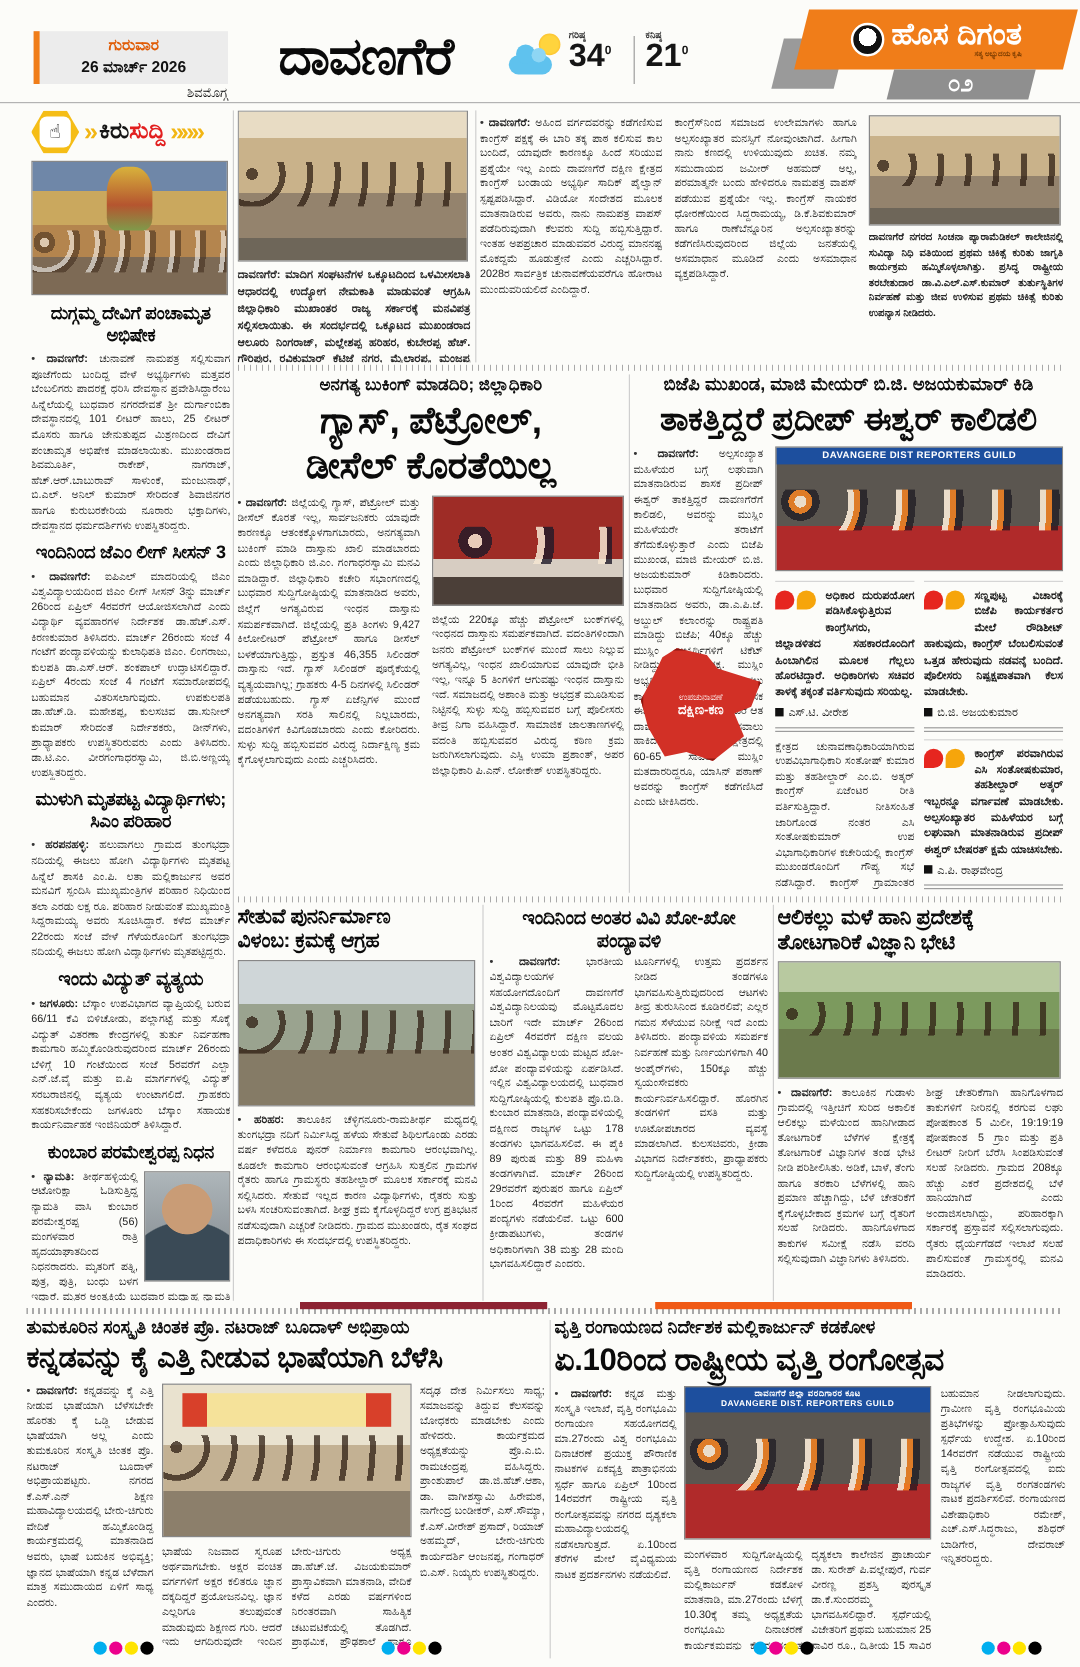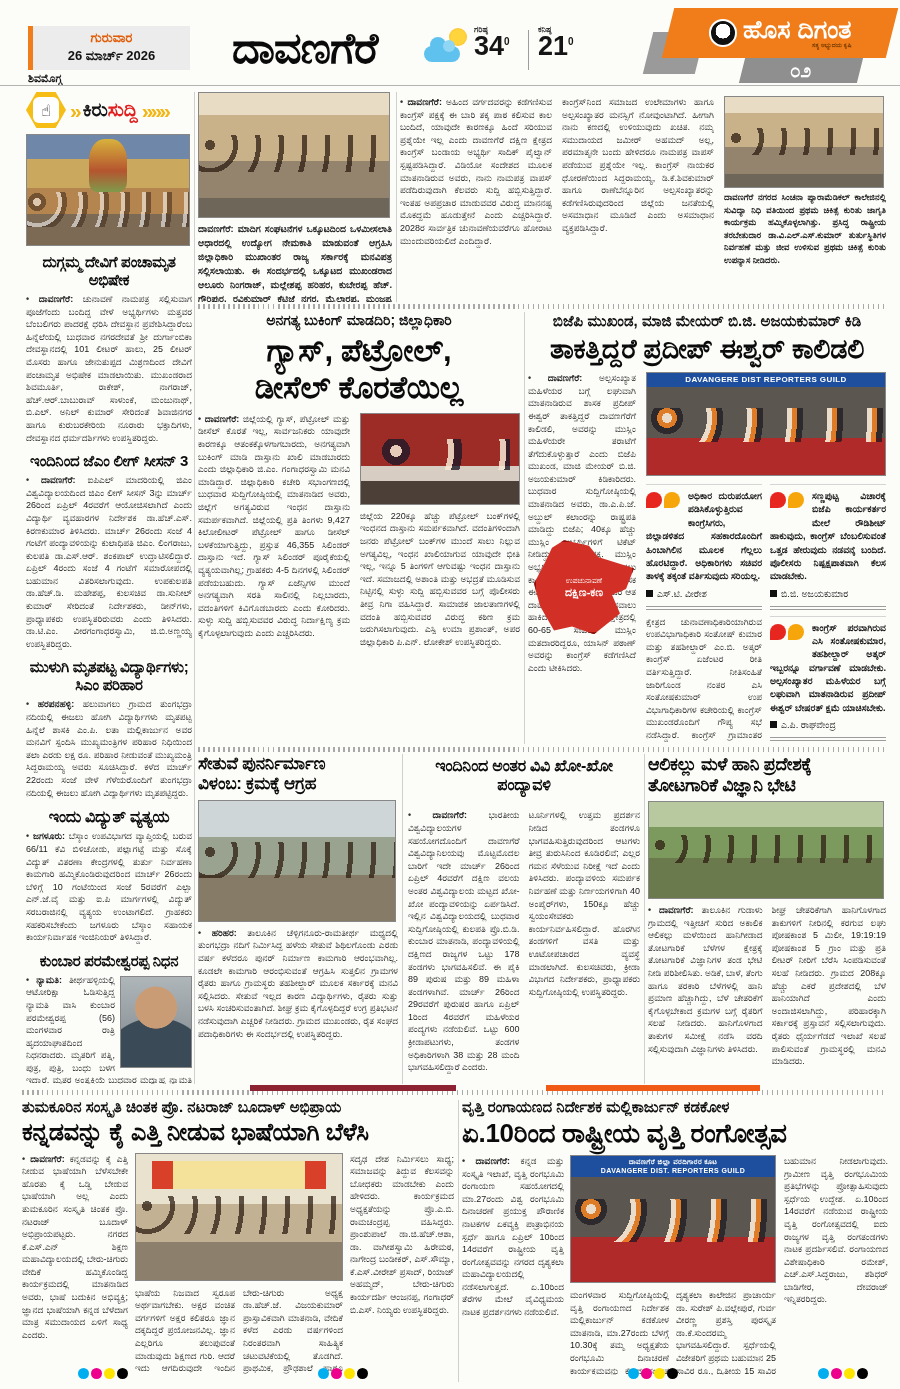--- a/index.html
+++ b/index.html
@@ -60,21 +60,21 @@
 .cloud .cl::after{content:"";position:absolute;right:5px;top:-6px;width:12px;height:12px;border-radius:50%;background:#8ed6f4}
 </style>
 </head>
 <body>
 
 <div class="abs" style="left:0;top:0;width:900px;height:86px">
   <div class="abs" style="left:28px;top:26px;width:162px;height:44px;background:#ececec;border-left:5px solid #f07d19;padding-top:4px">
     <div style="text-align:center;font-size:13px;font-weight:800;color:#e05c06">ಗುರುವಾರ</div>
     <div style="text-align:center;font-size:13px;font-weight:700;color:#111;margin-top:2px">26 ಮಾರ್ಚ್ 2026</div>
   </div>
-  <div class="abs" style="left:28px;top:72px;width:162px;text-align:left;font-size:11px;font-weight:700">ಶಿವಮೊಗ್ಗ</div>
+  <div class="abs" style="left:28px;top:72px;width:162px;text-align:right;font-size:11px;font-weight:400">ಶಿವಮೊಗ್ಗ</div>
   <div class="abs" style="left:232px;top:24px;font-size:43px;font-weight:800;letter-spacing:-1px;color:#0a0a0a">ದಾವಣಗೆರೆ</div>
   <div class="abs cloud" style="left:424px;top:28px">
     <span class="sun"></span>
     <span class="cl"></span>
   </div>
   <div class="abs" style="left:474px;top:26px;width:46px;text-align:left">
     <div class="tlabel">ಗರಿಷ್ಠ</div>
     <div class="tnum"><span>34</span><span class="deg">0</span></div>
   </div>
   <div class="abs" style="left:528px;top:30px;height:40px;border-left:1px solid #9d9d9d"></div>
@@ -218,21 +218,21 @@
 
 <div class="abs" style="left:198px;top:754px;width:200px;height:330px;overflow:hidden">
   <div class="hl" style="font-size:17px">ಸೇತುವೆ ಪುನರ್ನಿರ್ಮಾಣ</div>
   <div class="hl" style="font-size:17px">ವಿಳಂಬ: ಕ್ರಮಕ್ಕೆ ಆಗ್ರಹ</div>
   <div class="photo ph-street" style="width:198px;height:122px;margin-top:5px"></div>
   <p class="body-txt" style="margin-top:5px;height:166px"><b class="dl">ಹರಿಹರ:</b> <span>ತಾಲೂಕಿನ ಚೆಳ್ಳಿಗನೂರು-ರಾಮತೀರ್ಥ ಮಧ್ಯದಲ್ಲಿ ತುಂಗಭದ್ರಾ ನದಿಗೆ ನಿರ್ಮಿಸಿದ್ದ ಹಳೆಯ ಸೇತುವೆ ಶಿಥಿಲಗೊಂಡು ಎರಡು ವರ್ಷ ಕಳೆದರೂ ಪುನರ್ ನಿರ್ಮಾಣ ಕಾಮಗಾರಿ ಆರಂಭವಾಗಿಲ್ಲ. ಕೂಡಲೇ ಕಾಮಗಾರಿ ಆರಂಭಿಸುವಂತೆ ಆಗ್ರಹಿಸಿ ಸುತ್ತಲಿನ ಗ್ರಾಮಗಳ ರೈತರು ಹಾಗೂ ಗ್ರಾಮಸ್ಥರು ತಹಶೀಲ್ದಾರ್ ಮೂಲಕ ಸರ್ಕಾರಕ್ಕೆ ಮನವಿ ಸಲ್ಲಿಸಿದರು. ಸೇತುವೆ ಇಲ್ಲದ ಕಾರಣ ವಿದ್ಯಾರ್ಥಿಗಳು, ರೈತರು ಸುತ್ತು ಬಳಸಿ ಸಂಚರಿಸುವಂತಾಗಿದೆ. ಶೀಘ್ರ ಕ್ರಮ ಕೈಗೊಳ್ಳದಿದ್ದರೆ ಉಗ್ರ ಪ್ರತಿಭಟನೆ ನಡೆಸುವುದಾಗಿ ಎಚ್ಚರಿಕೆ ನೀಡಿದರು. ಗ್ರಾಮದ ಮುಖಂಡರು, ರೈತ ಸಂಘದ ಪದಾಧಿಕಾರಿಗಳು ಈ ಸಂದರ್ಭದಲ್ಲಿ ಉಪಸ್ಥಿತರಿದ್ದರು.</span></p>
 </div>
 
 <div class="abs" style="left:408px;top:756px;width:232px;height:328px;overflow:hidden">
   <div class="hl" style="font-size:16px;text-align:center">ಇಂದಿನಿಂದ ಅಂತರ ವಿವಿ ಖೋ-ಖೋ ಪಂದ್ಯಾವಳಿ</div>
-  <div style="display:flex;gap:9px;margin-top:15px">
+  <div style="display:flex;gap:9px;margin-top:1px">
     <p class="body-txt" style="flex:1;height:296px"><b class="dl">ದಾವಣಗೆರೆ:</b> <span>ಭಾರತೀಯ ವಿಶ್ವವಿದ್ಯಾಲಯಗಳ ಸಹಯೋಗದೊಂದಿಗೆ ದಾವಣಗೆರೆ ವಿಶ್ವವಿದ್ಯಾನಿಲಯವು ಮೊಟ್ಟಮೊದಲ ಬಾರಿಗೆ ಇದೇ ಮಾರ್ಚ್ 26ರಿಂದ ಏಪ್ರಿಲ್ 4ರವರೆಗೆ ದಕ್ಷಿಣ ವಲಯ ಅಂತರ ವಿಶ್ವವಿದ್ಯಾಲಯ ಮಟ್ಟದ ಖೋ-ಖೋ ಪಂದ್ಯಾವಳಿಯನ್ನು ಏರ್ಪಡಿಸಿದೆ. ಇಲ್ಲಿನ ವಿಶ್ವವಿದ್ಯಾಲಯದಲ್ಲಿ ಬುಧವಾರ ಸುದ್ದಿಗೋಷ್ಠಿಯಲ್ಲಿ ಕುಲಪತಿ ಪ್ರೊ.ಬಿ.ಡಿ. ಕುಂಬಾರ ಮಾತನಾಡಿ, ಪಂದ್ಯಾವಳಿಯಲ್ಲಿ ದಕ್ಷಿಣದ ರಾಜ್ಯಗಳ ಒಟ್ಟು 178 ತಂಡಗಳು ಭಾಗವಹಿಸಲಿವೆ. ಈ ಪೈಕಿ 89 ಪುರುಷ ಮತ್ತು 89 ಮಹಿಳಾ ತಂಡಗಳಾಗಿವೆ. ಮಾರ್ಚ್ 26ರಿಂದ 29ರವರೆಗೆ ಪುರುಷರ ಹಾಗೂ ಏಪ್ರಿಲ್ 1ರಿಂದ 4ರವರೆಗೆ ಮಹಿಳೆಯರ ಪಂದ್ಯಗಳು ನಡೆಯಲಿವೆ. ಒಟ್ಟು 600 ಕ್ರೀಡಾಪಟುಗಳು, ತಂಡಗಳ ಅಧಿಕಾರಿಗಳಾಗಿ 38 ಮತ್ತು 28 ಮಂದಿ ಭಾಗವಹಿಸಲಿದ್ದಾರೆ ಎಂದರು.</span></p>
     <p class="body-txt" style="flex:1;height:296px">ಟೂರ್ನಿಗಳಲ್ಲಿ ಉತ್ತಮ ಪ್ರದರ್ಶನ ನೀಡಿದ ತಂಡಗಳೂ ಭಾಗವಹಿಸುತ್ತಿರುವುದರಿಂದ ಆಟಗಳು ತೀವ್ರ ತುರುಸಿನಿಂದ ಕೂಡಿರಲಿವೆ; ಎಲ್ಲರ ಗಮನ ಸೆಳೆಯುವ ನಿರೀಕ್ಷೆ ಇದೆ ಎಂದು ತಿಳಿಸಿದರು. ಪಂದ್ಯಾವಳಿಯ ಸಮರ್ಪಕ ನಿರ್ವಹಣೆ ಮತ್ತು ನಿರ್ಣಯಗಳಿಗಾಗಿ 40 ಅಂಪೈರ್‌ಗಳು, 150ಕ್ಕೂ ಹೆಚ್ಚು ಸ್ವಯಂಸೇವಕರು ಕಾರ್ಯನಿರ್ವಹಿಸಲಿದ್ದಾರೆ. ಹೊರಗಿನ ತಂಡಗಳಿಗೆ ವಸತಿ ಮತ್ತು ಊಟೋಪಚಾರದ ವ್ಯವಸ್ಥೆ ಮಾಡಲಾಗಿದೆ. ಕುಲಸಚಿವರು, ಕ್ರೀಡಾ ವಿಭಾಗದ ನಿರ್ದೇಶಕರು, ಪ್ರಾಧ್ಯಾಪಕರು ಸುದ್ದಿಗೋಷ್ಠಿಯಲ್ಲಿ ಉಪಸ್ಥಿತರಿದ್ದರು.</p>
   </div>
 </div>
 
 <div class="abs" style="left:648px;top:754px;width:238px;height:330px;overflow:hidden">
   <div class="hl" style="font-size:17.5px">ಆಲಿಕಲ್ಲು ಮಳೆ ಹಾನಿ ಪ್ರದೇಶಕ್ಕೆ</div>
   <div class="hl" style="font-size:17.5px">ತೋಟಗಾರಿಕೆ ವಿಜ್ಞಾನಿ ಭೇಟಿ</div>
   <div class="photo ph-field" style="width:236px;height:98px;margin-top:5px"></div>
   <div style="display:flex;gap:9px;margin-top:5px">

